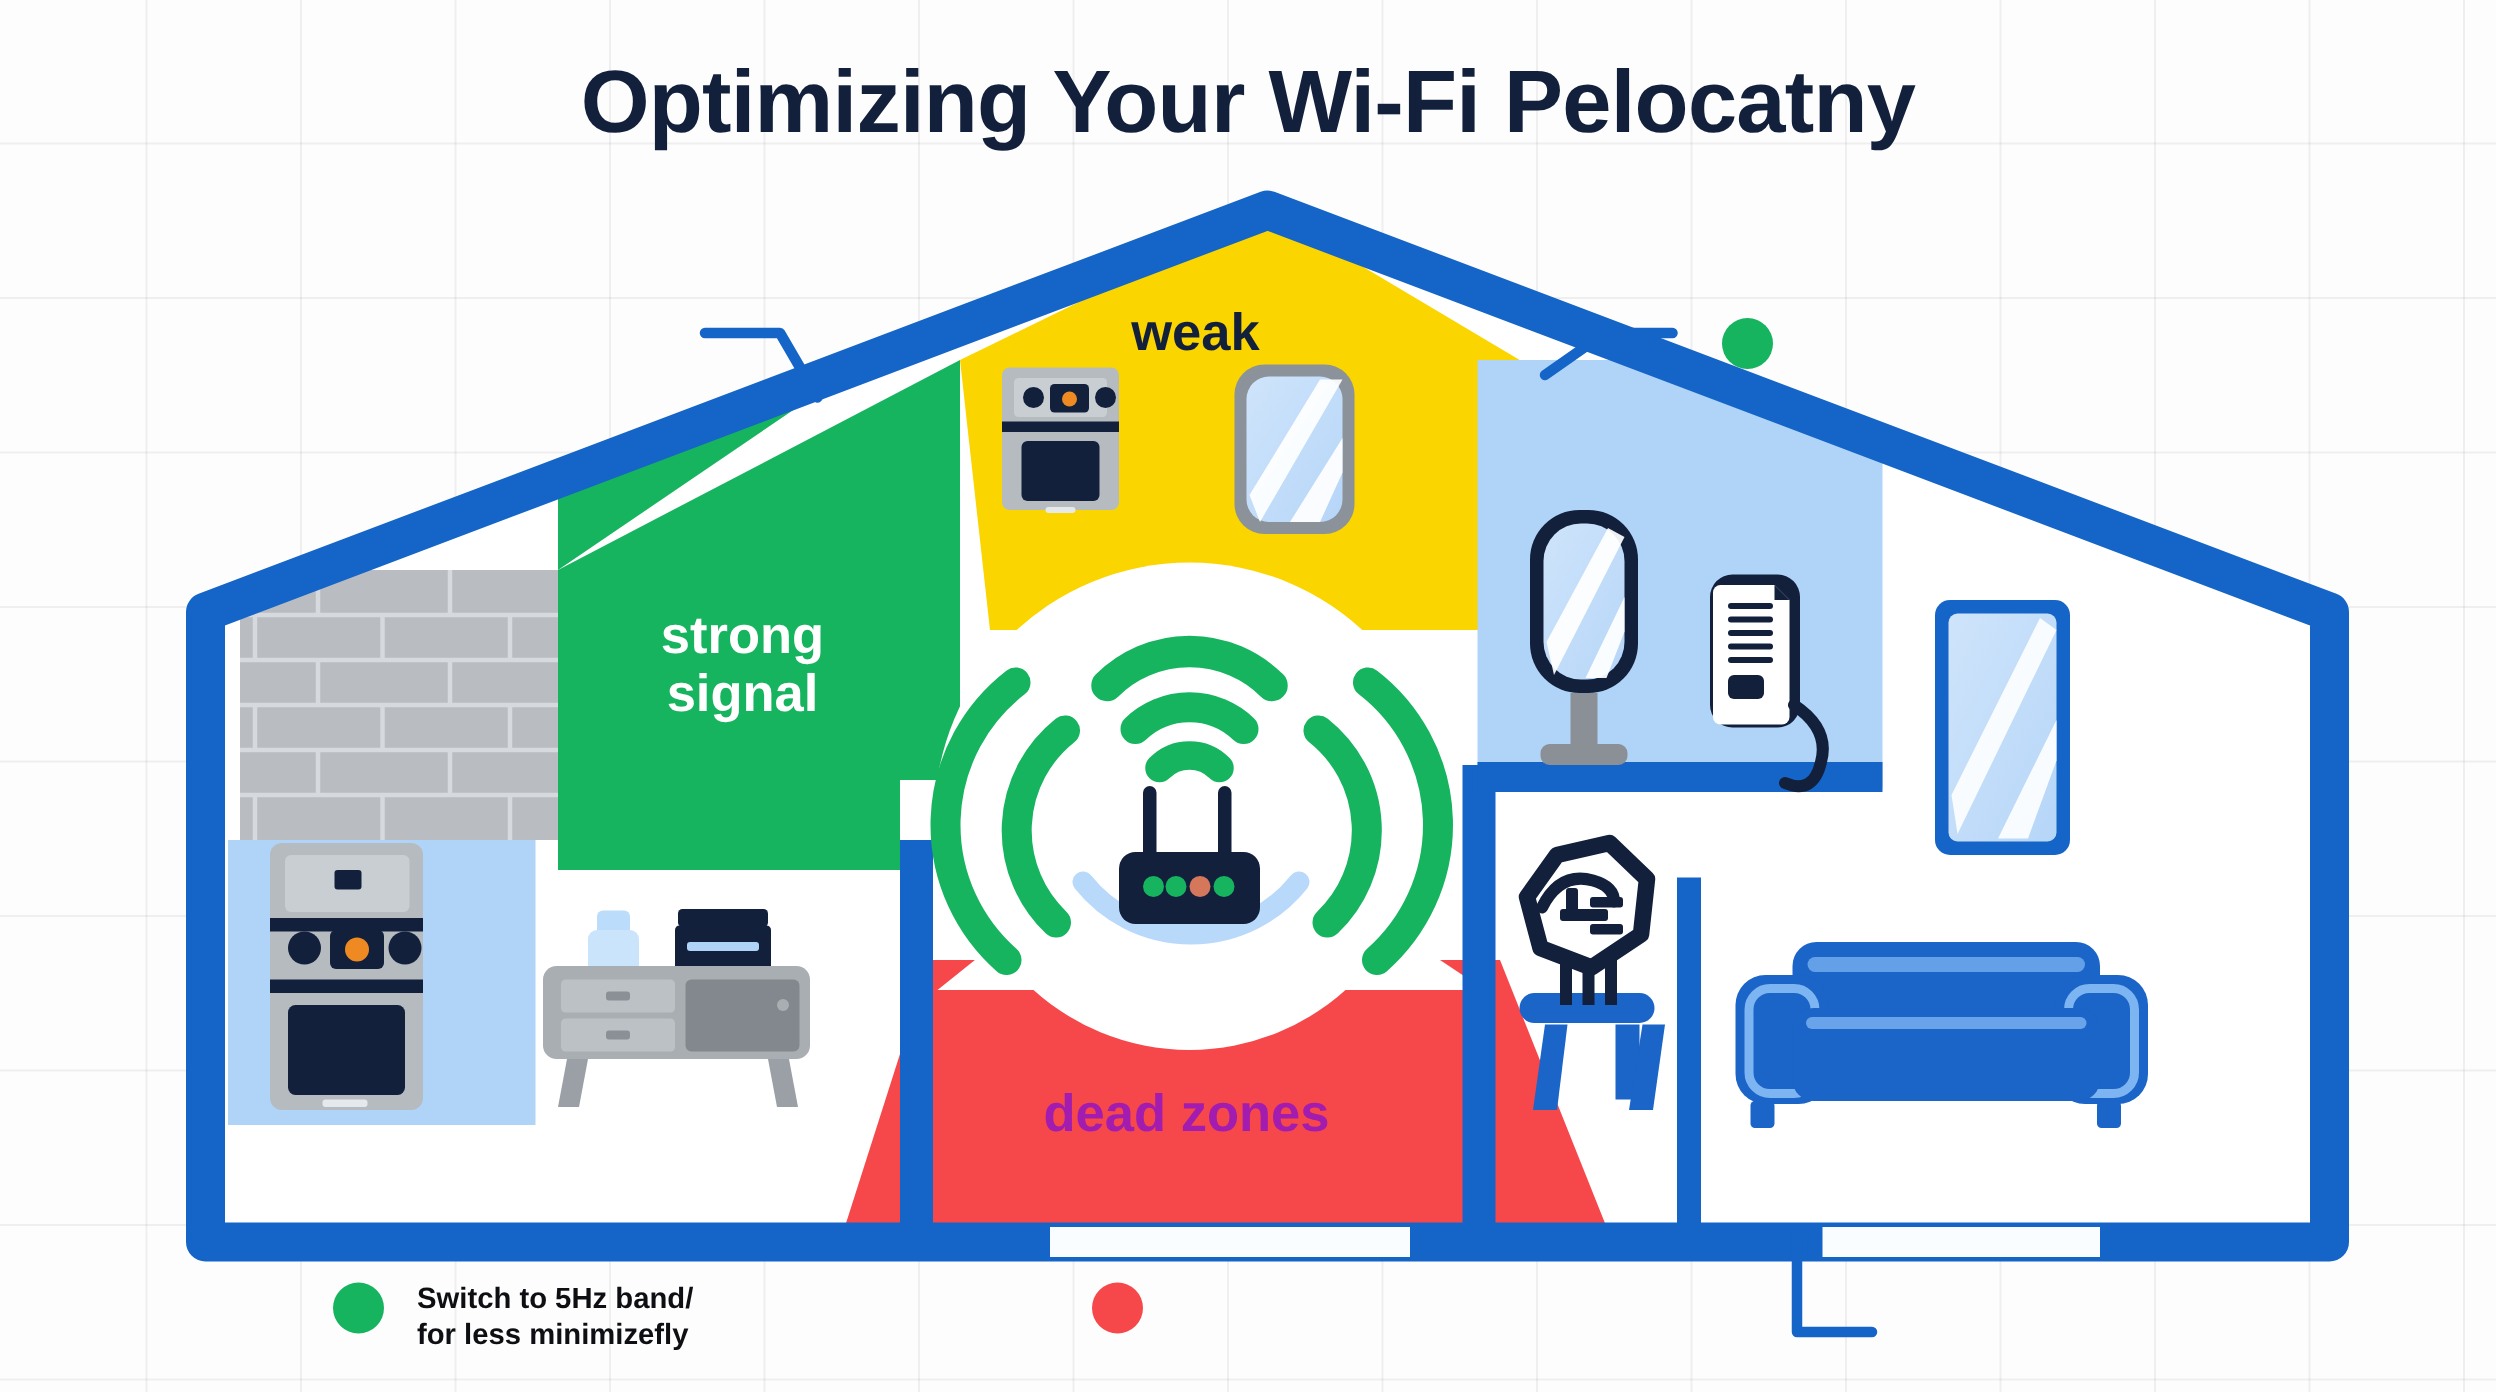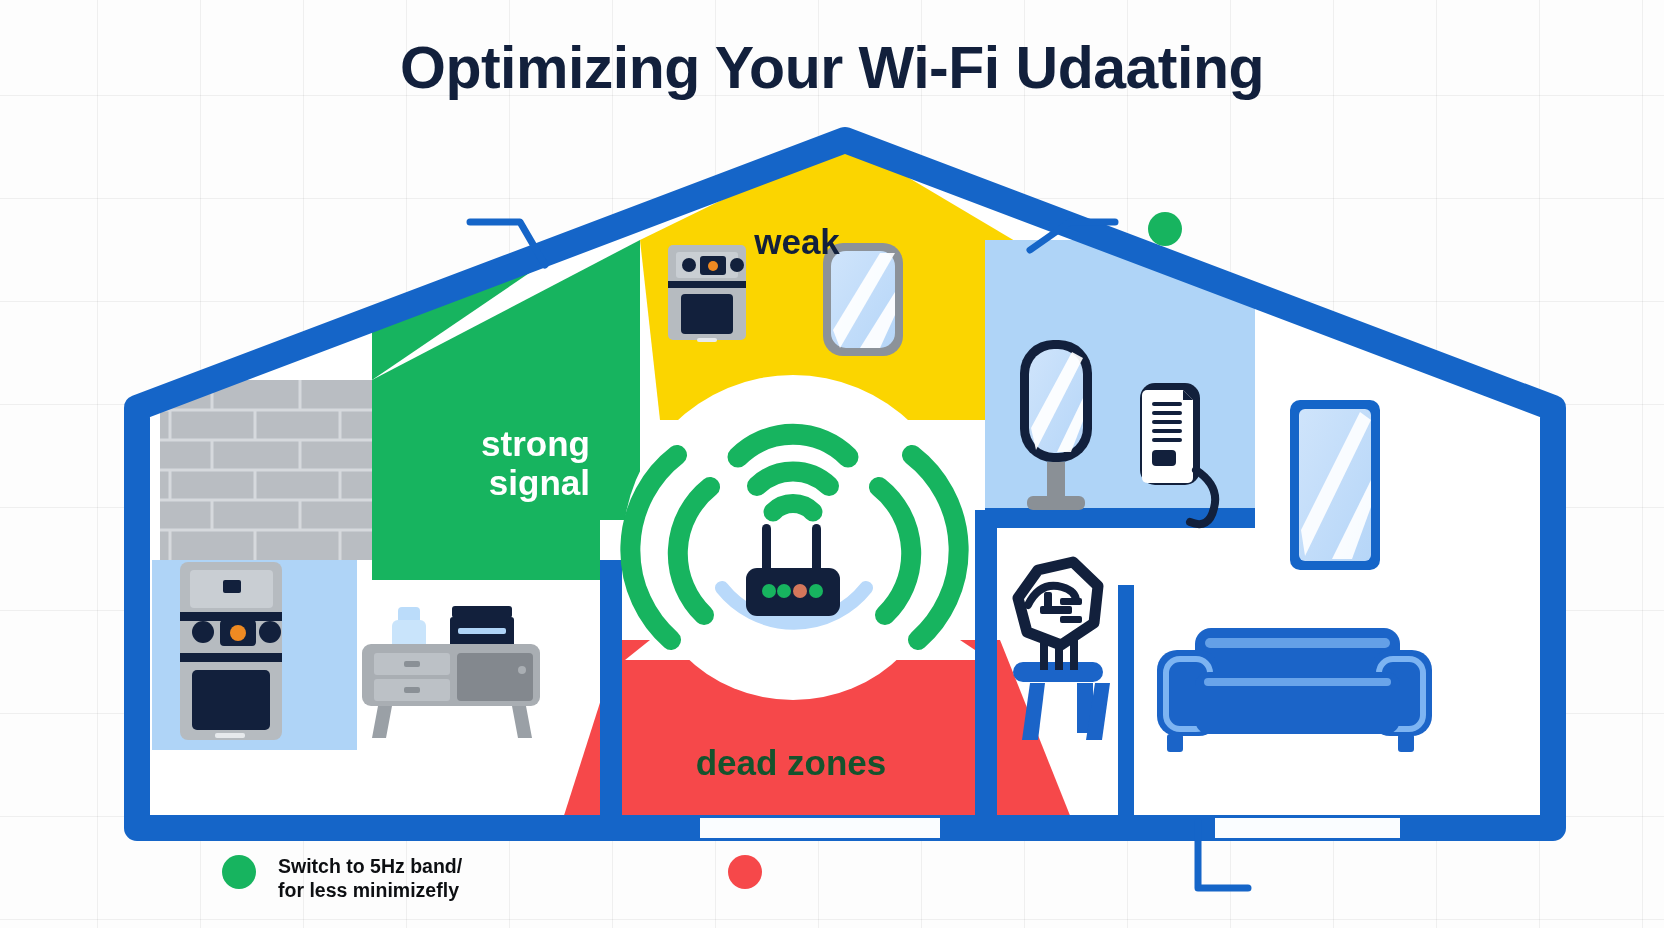--- a/index.html
+++ b/index.html
@@ -56,34 +56,33 @@
     position: absolute;
     border-radius: 50%;
   }
   .zone-label {
     position: absolute;
     font-weight: 800;
     line-height: 1.12;
     font-family: "Liberation Sans", sans-serif;
     white-space: pre-line;
     text-align: center;
-    margin-top: 20px;
   }
   .zl-strong { color: #ffffff; font-size: 35px; }
   .zl-weak   { color: #12203c; font-size: 35px; }
-  .zl-dead   { color: #14532d; font-size: 35px; }
+  .zl-dead   { color: #a21caf; font-size: 35px; }
 </style>
 </head>
 <body>
 
 <div class="stage">
 
   <div class="grid"></div>
 
-  <div class="title">Optimizing Your Wi-Fi Udaating</div>
+  <div class="title">Optimizing Your Wi-Fi Pelocatny</div>
 
   <svg class="scene" viewBox="0 0 1664 928" width="1664" height="928">
     <defs>
       <clipPath id="clipHouse">
         <path d="M 845,140 L 1553,408 L 1553,828 L 137,828 L 137,408 Z"></path>
       </clipPath>
       <clipPath id="clipAttic">
         <path d="M 845,140 L 1553,408 L 1553,560 L 137,560 L 137,408 Z"></path>
       </clipPath>
       <linearGradient id="glassGrad" x1="0" y1="0" x2="1" y2="1">
@@ -297,21 +296,21 @@
       <rect x="1215" y="818" width="185" height="20" fill="#fafdff"></rect>
     </g>
 
     <g fill="none" stroke="#1565C8" stroke-width="7" stroke-linecap="round" stroke-linejoin="round">
       <path d="M 470,222 L 520,222 L 545,265"></path>
       <path d="M 1115,222 L 1070,222 L 1030,250"></path>
       <path d="M 1198,822 L 1198,888 L 1248,888"></path>
     </g>
   </svg>
 
-  <div class="zone-label zl-strong" style="left:400px; top:404px; width:190px;text-align:right;">strong
+  <div class="zone-label zl-strong" style="left:400px; top:404px; width:190px;">strong
 signal</div>
   <div class="zone-label zl-weak" style="left:727px; top:202px; width:140px;">weak</div>
   <div class="zone-label zl-dead" style="left:676px; top:723px; width:230px;">dead zones</div>
 
 
   <span class="dot" style="left:1148px; top:212px; width:34px; height:34px; background:#17B45F;"></span>
 
   <span class="dot" style="left:222px; top:855px; width:34px; height:34px; background:#17B45F;"></span>
   <div class="callout" style="left:278px; top:855px; width:250px;">Switch to 5Hz band/
 for less minimizefly</div>

